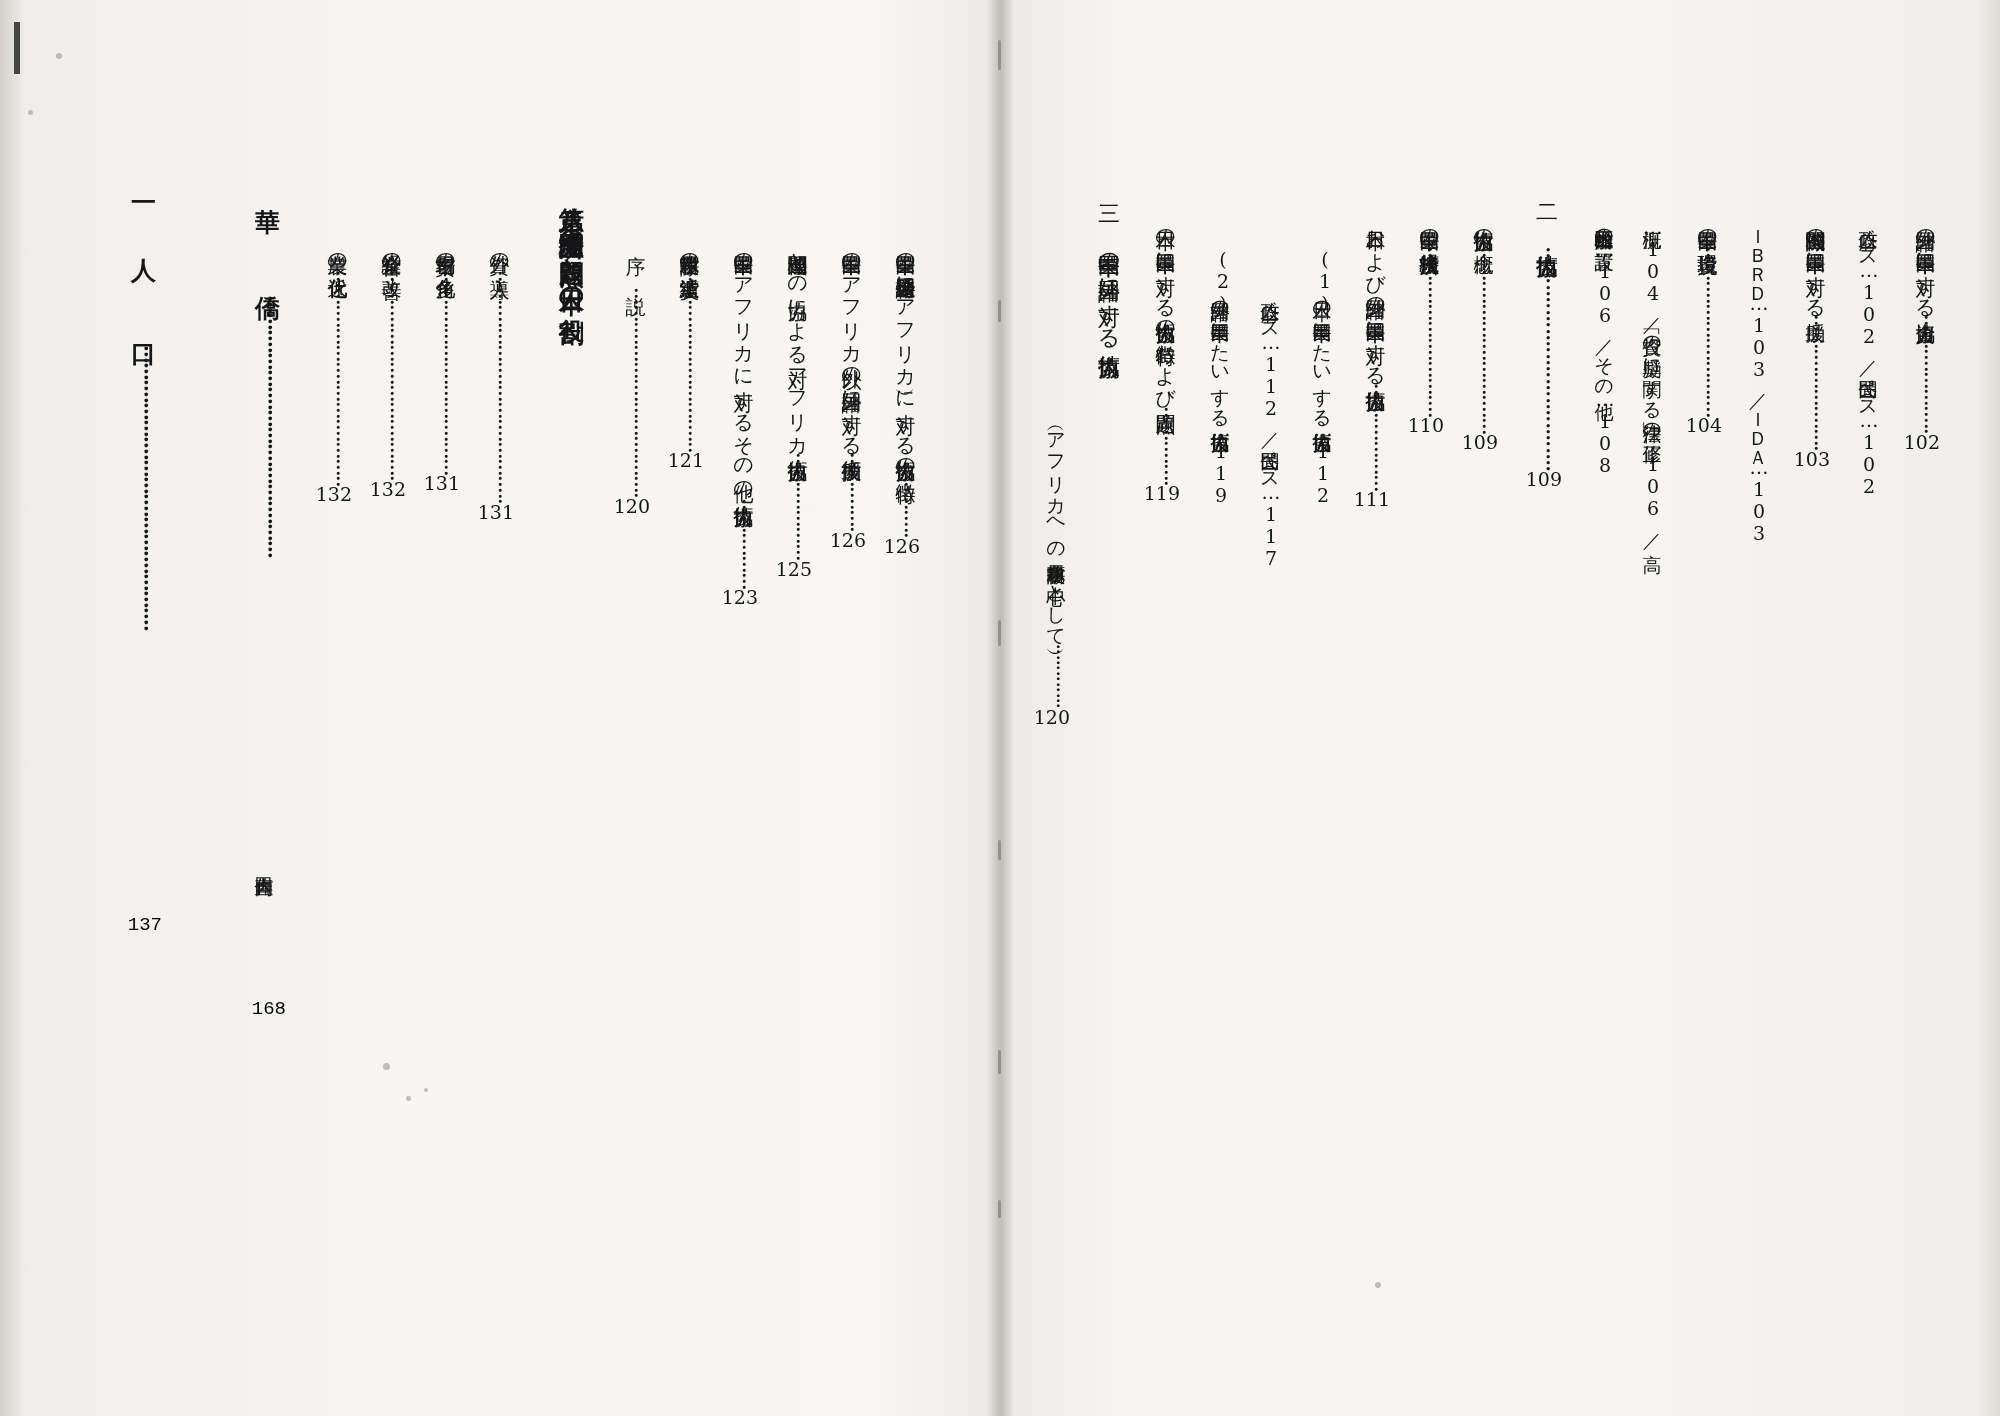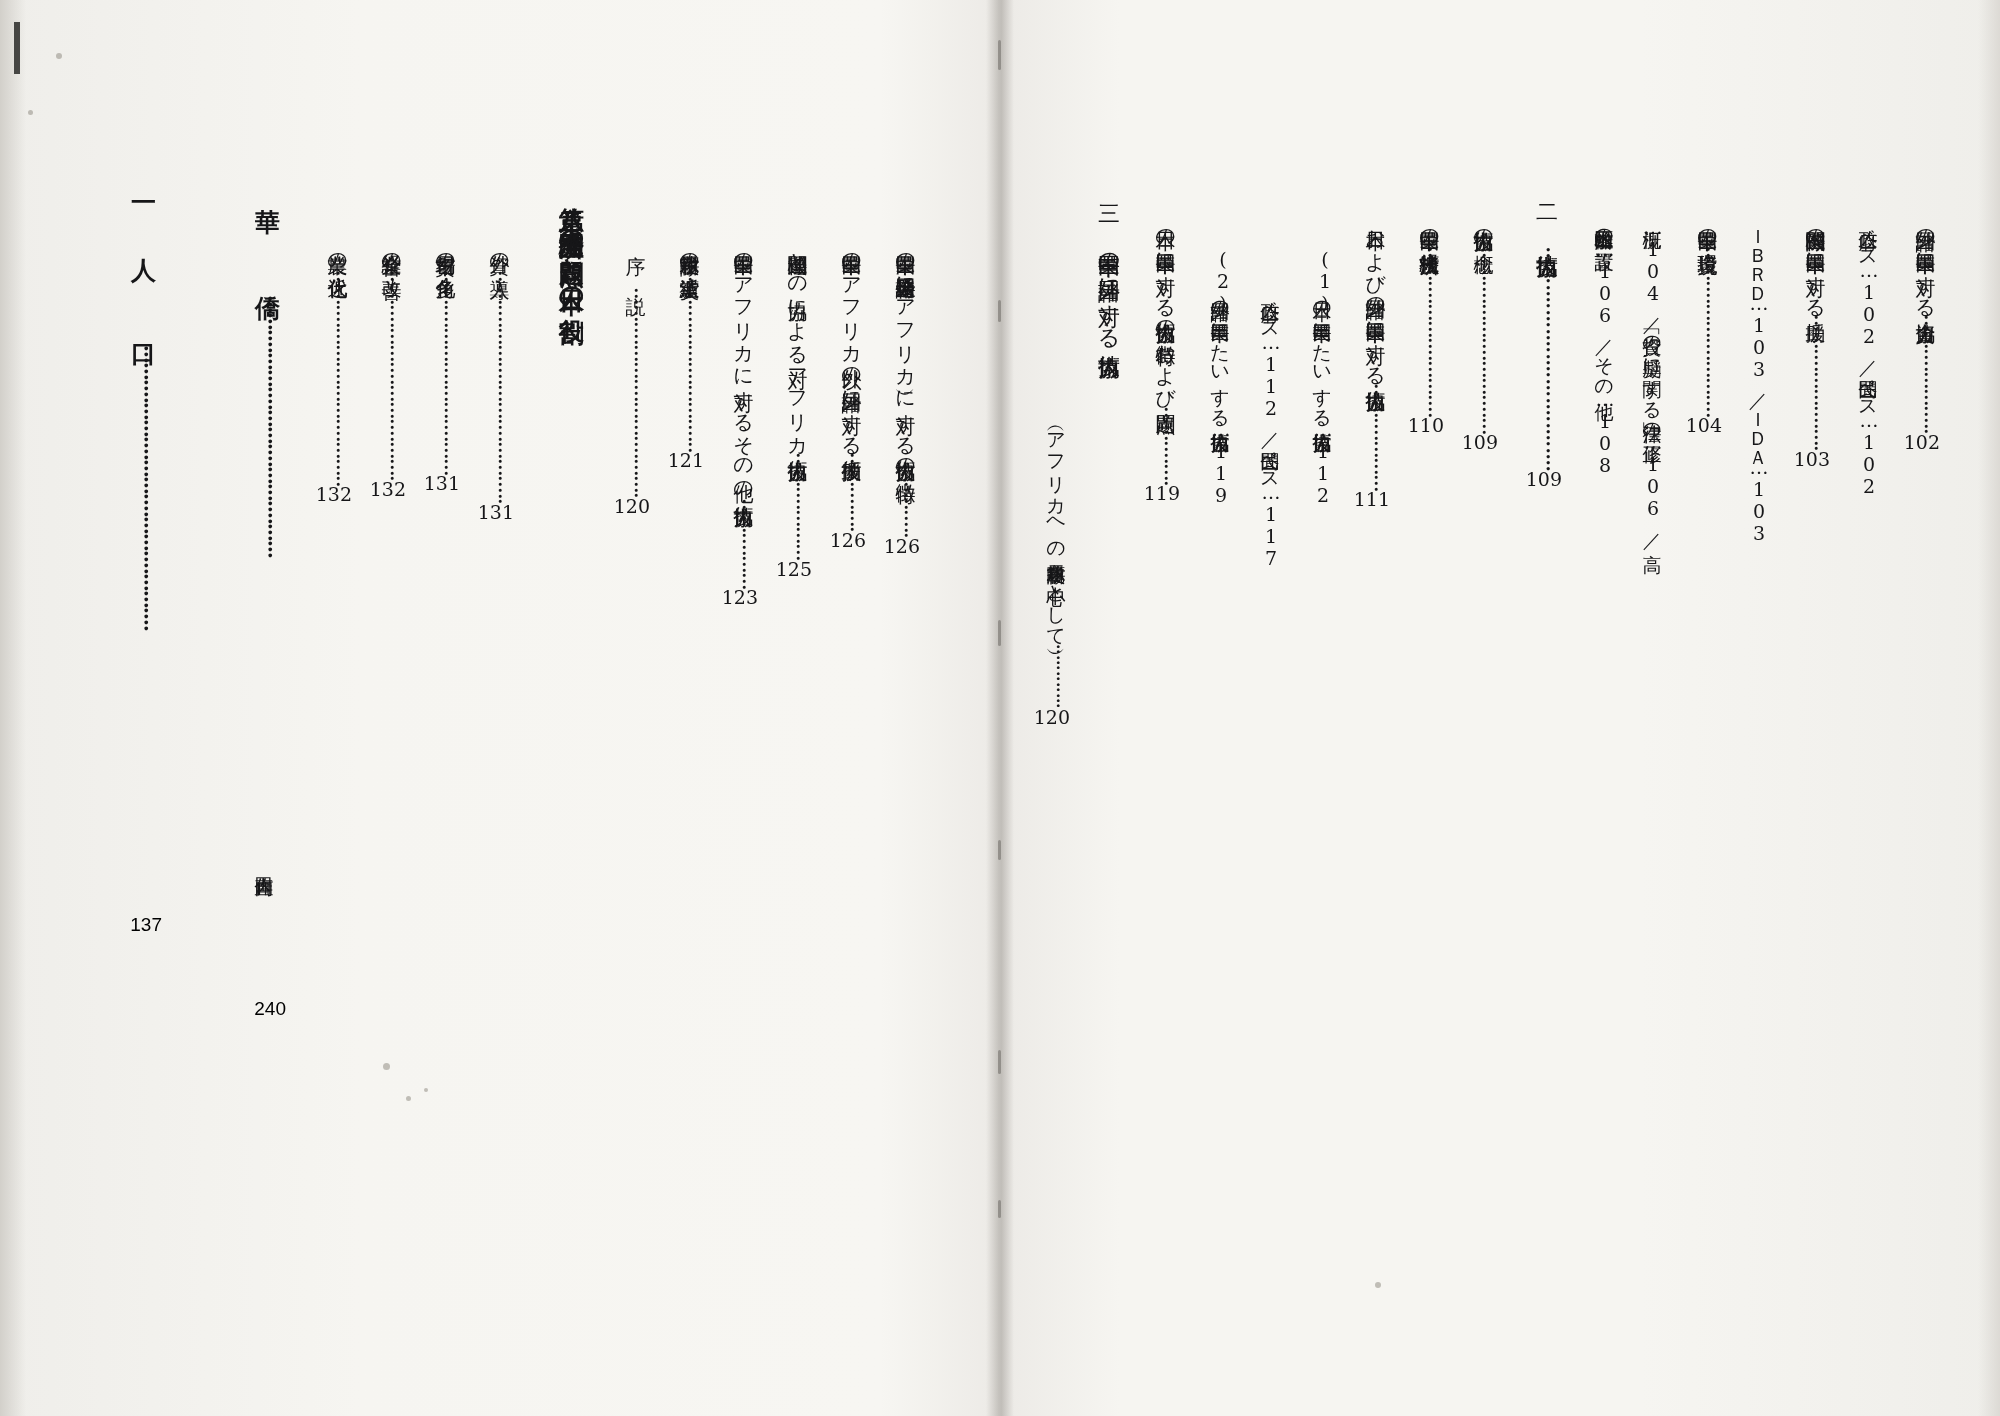--- a/index.html
+++ b/index.html
@@ -44,21 +44,21 @@
     position:absolute; left:14px; top:22px; width:6px; height:52px; background:#2a2a28; opacity:.85;
   }
   .lvl-h  { font-size: 25px; font-weight: 700; }
   .lvl-1  { font-size: 22px; }
   .lvl-2  { font-size: 20px; }
   .lvl-3  { font-size: 19px; }
   .pgnum {
     writing-mode: horizontal-tb;
     text-orientation: mixed;
     display: inline-block;
-    font-family: Liberation Sans, sans-serif;
+    font-family: Liberation Mono, monospace;
     letter-spacing: 0;
   }
   .entry {
     position: absolute;
     writing-mode: vertical-rl;
     text-orientation: upright;
     white-space: nowrap;
     color: #161618;
     display: flex;
     align-items: flex-start;
@@ -282,21 +282,21 @@
     </div>
 
     <div class="entry lvl-h" style="right:1716px; top:188px; height:700px; letter-spacing:.5em;">
       <span class="txt">華　　僑</span>
       <span class="dots" style="font-size:19px; letter-spacing:.30em;">・・・・・・・・・・・・・・・・・・・・・・・・・・・・・・・・・・・・・・・・・・・・・・</span>
     </div>
     <div class="author" style="right:1722px; top:862px;">
       <span>内田直作</span>
     </div>
     <div class="pgnum" style="position:absolute; right:1714px; top:998px; font-size:19px;">
-      <span>240</span>
+      <span>168</span>
     </div>
 
     <div class="entry lvl-h" style="right:1840px; top:188px; height:700px; letter-spacing:.5em;">
       <span class="txt">一　人　　口</span>
       <span class="dots" style="font-size:19px; letter-spacing:.30em;">・・・・・・・・・・・・・・・・・・・・・・・・・・・・・・・・・・・・・・・・・・・・・・・・・・</span>
     </div>
     <div class="pgnum" style="position:absolute; right:1838px; top:914px; font-size:19px;">
       <span>137</span>
     </div>
 

